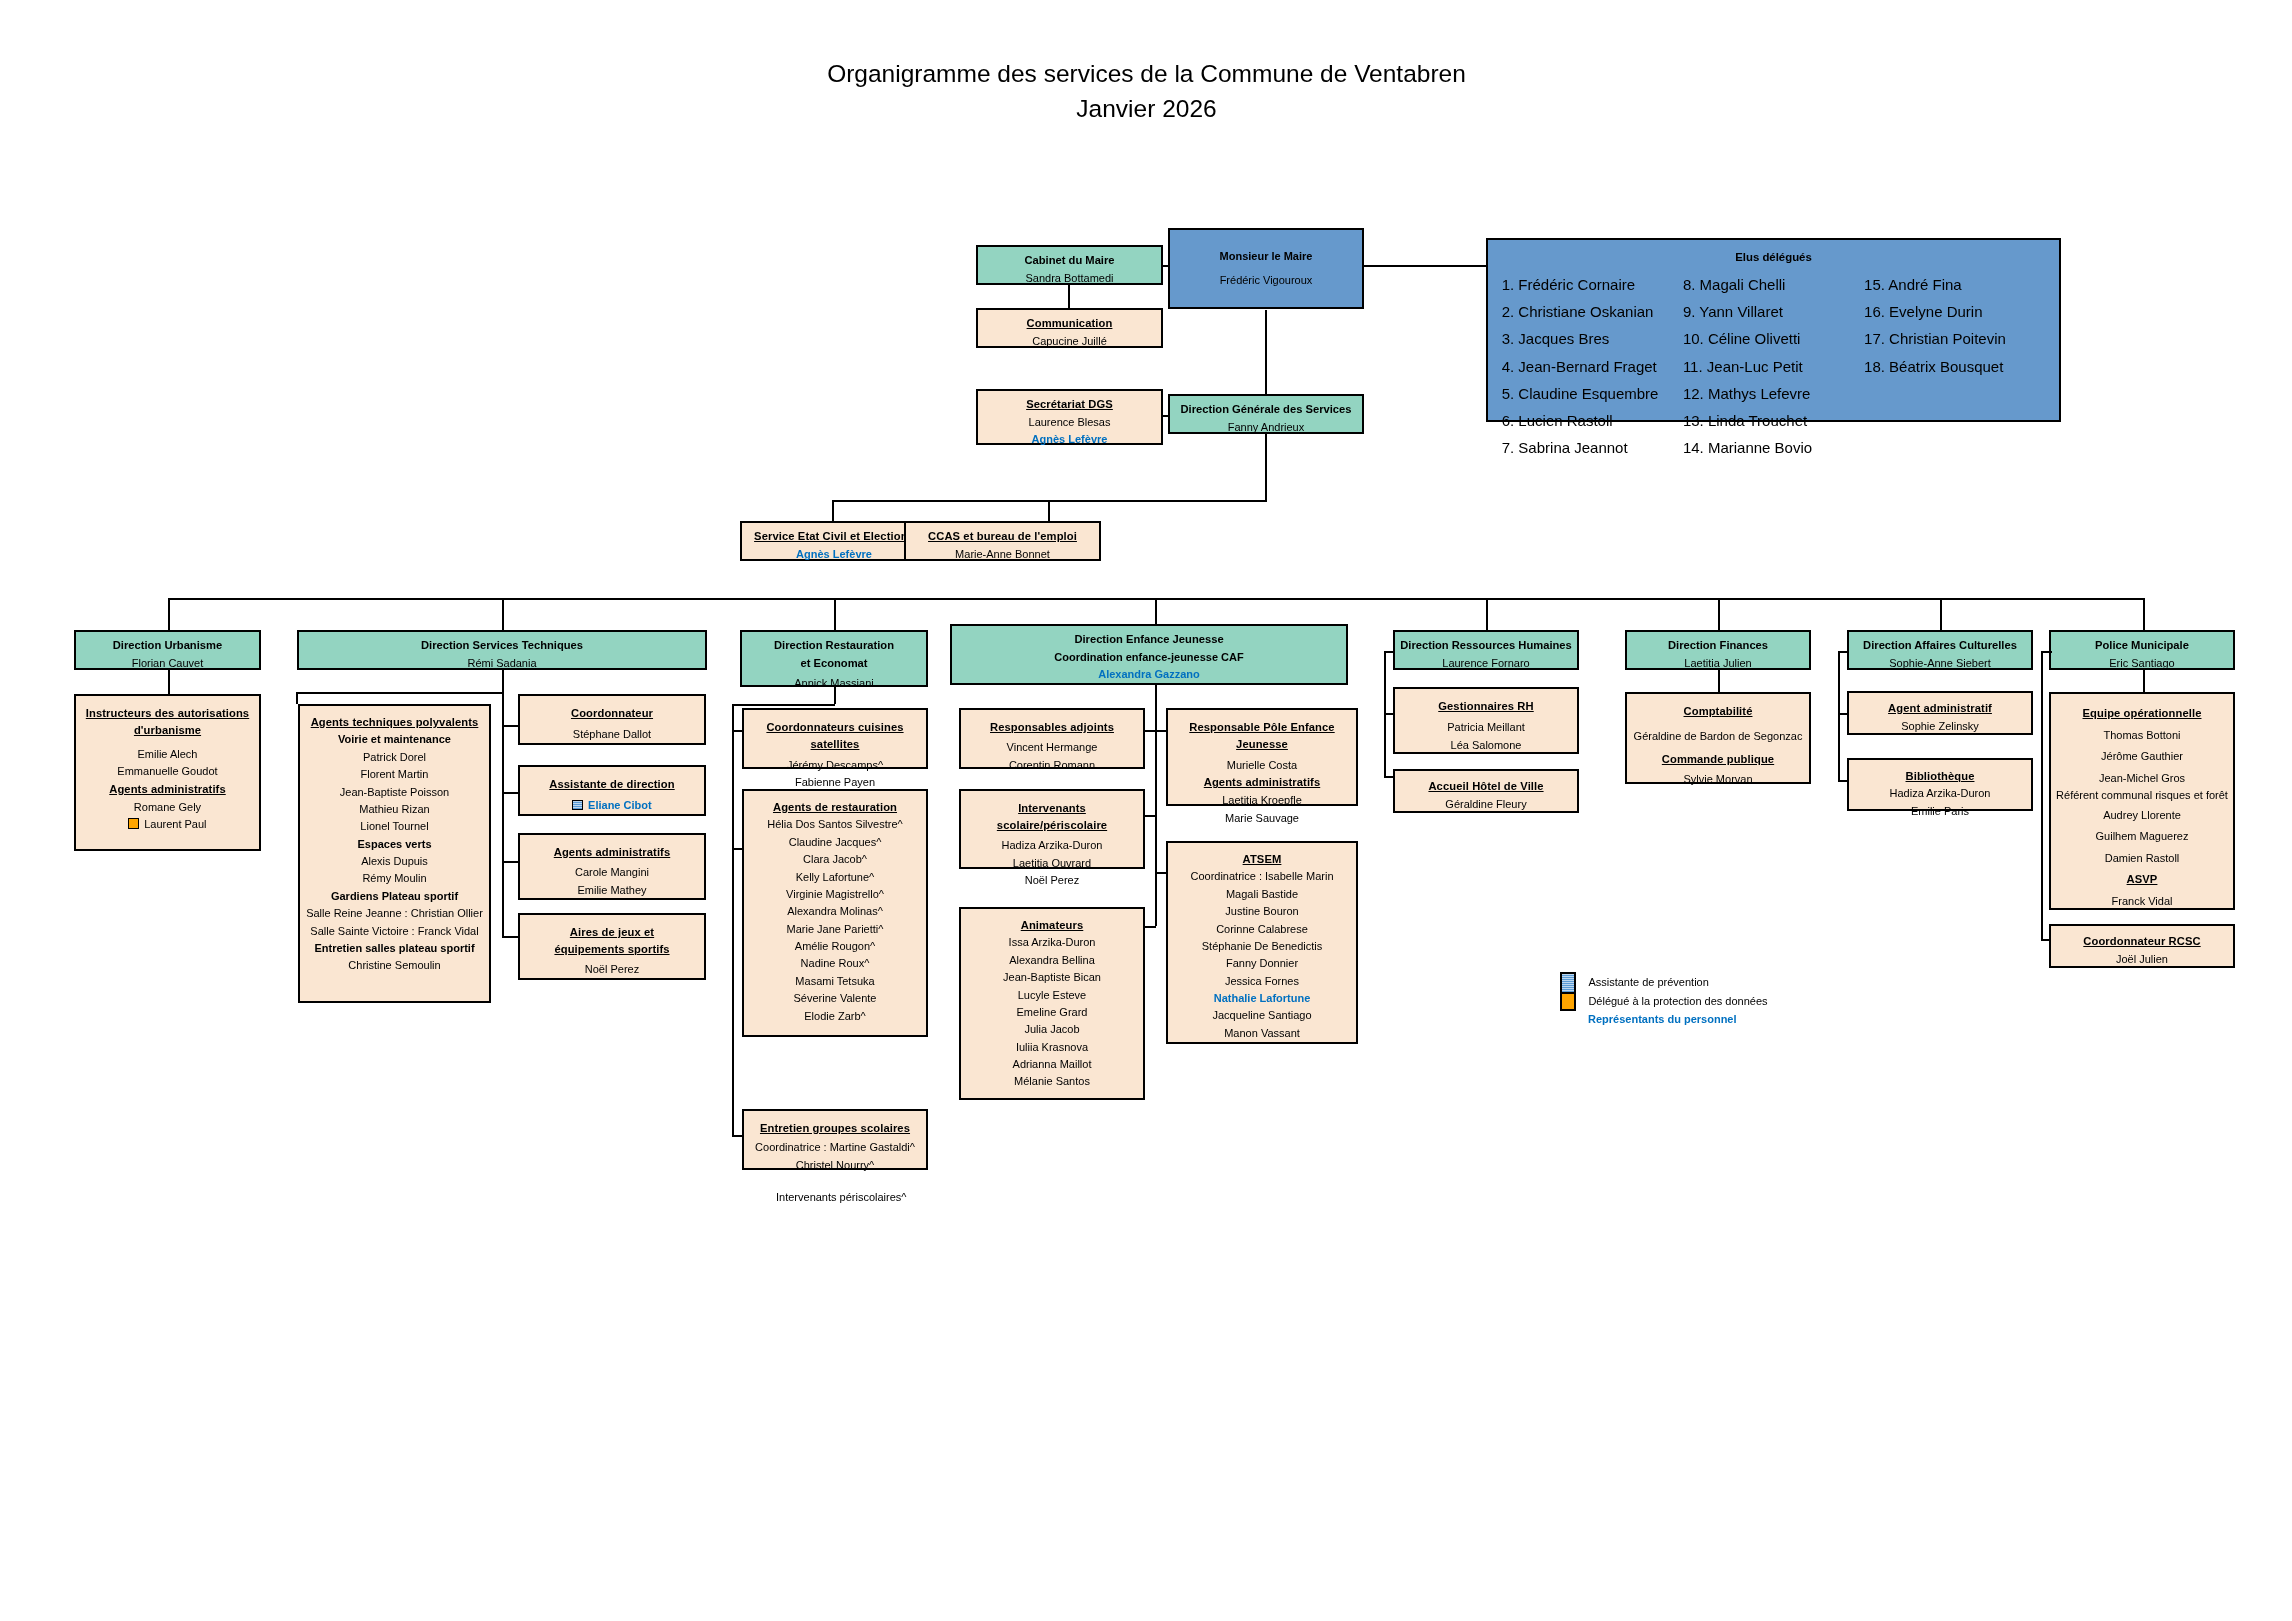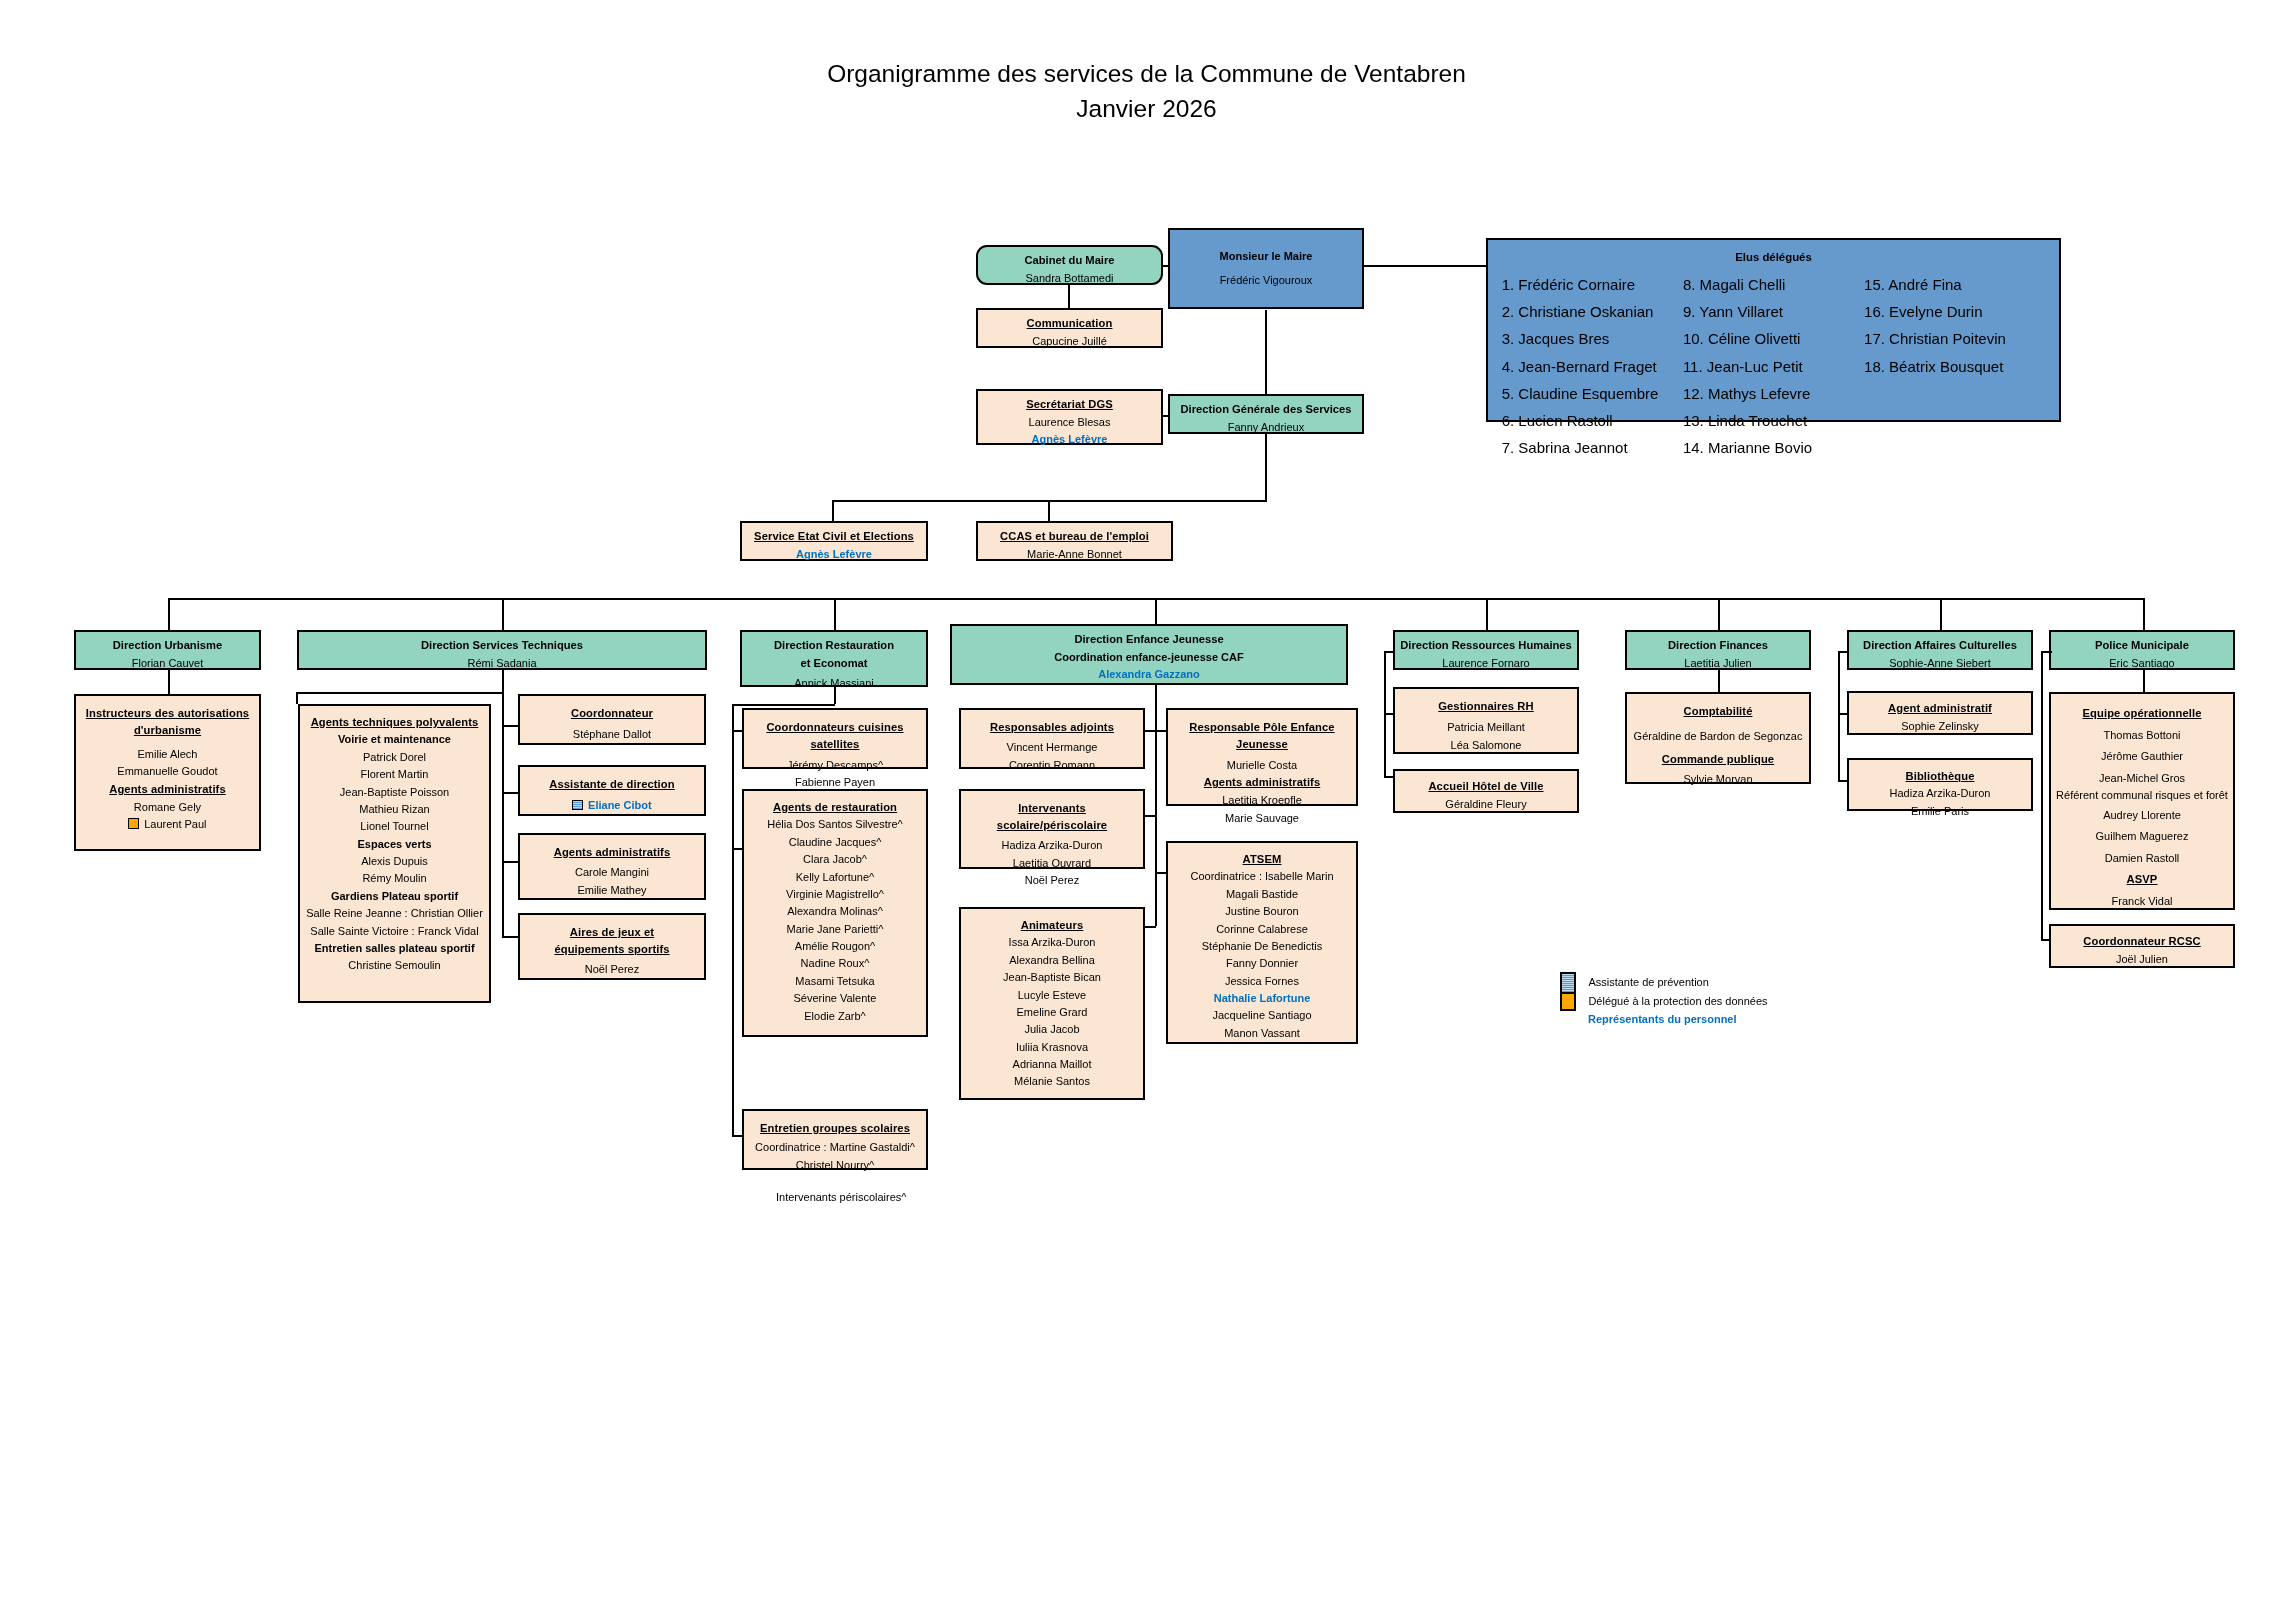--- a/index.html
+++ b/index.html
@@ -87,21 +87,21 @@
   <div class="title">
     <div>Organigramme des services de la Commune de Ventabren</div>
     <div>Janvier 2026</div>
   </div>
 
   <div class="box blue" style="left:1168px; top:228px; width:196px; height:81px; display:flex; flex-direction:column; justify-content:center;">
     <div class="hd-nounder">Monsieur le Maire</div>
     <div class="nm" style="margin-top:6.9px;">Frédéric Vigouroux</div>
   </div>
 
-  <div class="box teal" style="left:976px; top:245px; width:187px; height:40px;border-radius:11px;">
+  <div class="box teal" style="left:976px; top:245px; width:187px; height:40px;">
     <div class="hd-plain">Cabinet du Maire</div>
     <div class="nm">Sandra Bottamedi</div>
   </div>
 
   <div class="box tan" style="left:976px; top:308px; width:187px; height:40px;">
     <div class="hd">Communication</div>
     <div class="nm">Capucine Juillé</div>
   </div>
 
   <div class="box teal" style="left:1168px; top:394px; width:196px; height:40px;">
@@ -113,21 +113,21 @@
     <div class="hd">Secrétariat DGS</div>
     <div class="nm">Laurence Blesas</div>
     <div class="blue-txt">Agnès Lefèvre</div>
   </div>
 
   <div class="box tan" style="left:740px; top:521px; width:188px; height:40px;">
     <div class="hd">Service Etat Civil et Elections</div>
     <div class="blue-txt">Agnès Lefèvre</div>
   </div>
 
-  <div class="box tan" style="left:976px; top:521px; width:197px; height:40px;">
+  <div class="box tan" style="left:904px; top:521px; width:197px; height:40px;">
     <div class="hd">CCAS et bureau de l'emploi</div>
     <div class="nm">Marie-Anne Bonnet</div>
   </div>
 
   <div class="box blue" style="left:1486px; top:238px; width:575px; height:184px; padding:7.8px 0;">
     <div class="elus-title">Elus délégués</div>
     <div class="elus-cols">
       <div class="elus-col">
         <div>1. Frédéric Cornaire</div>
         <div>2. Christiane Oskanian</div>

